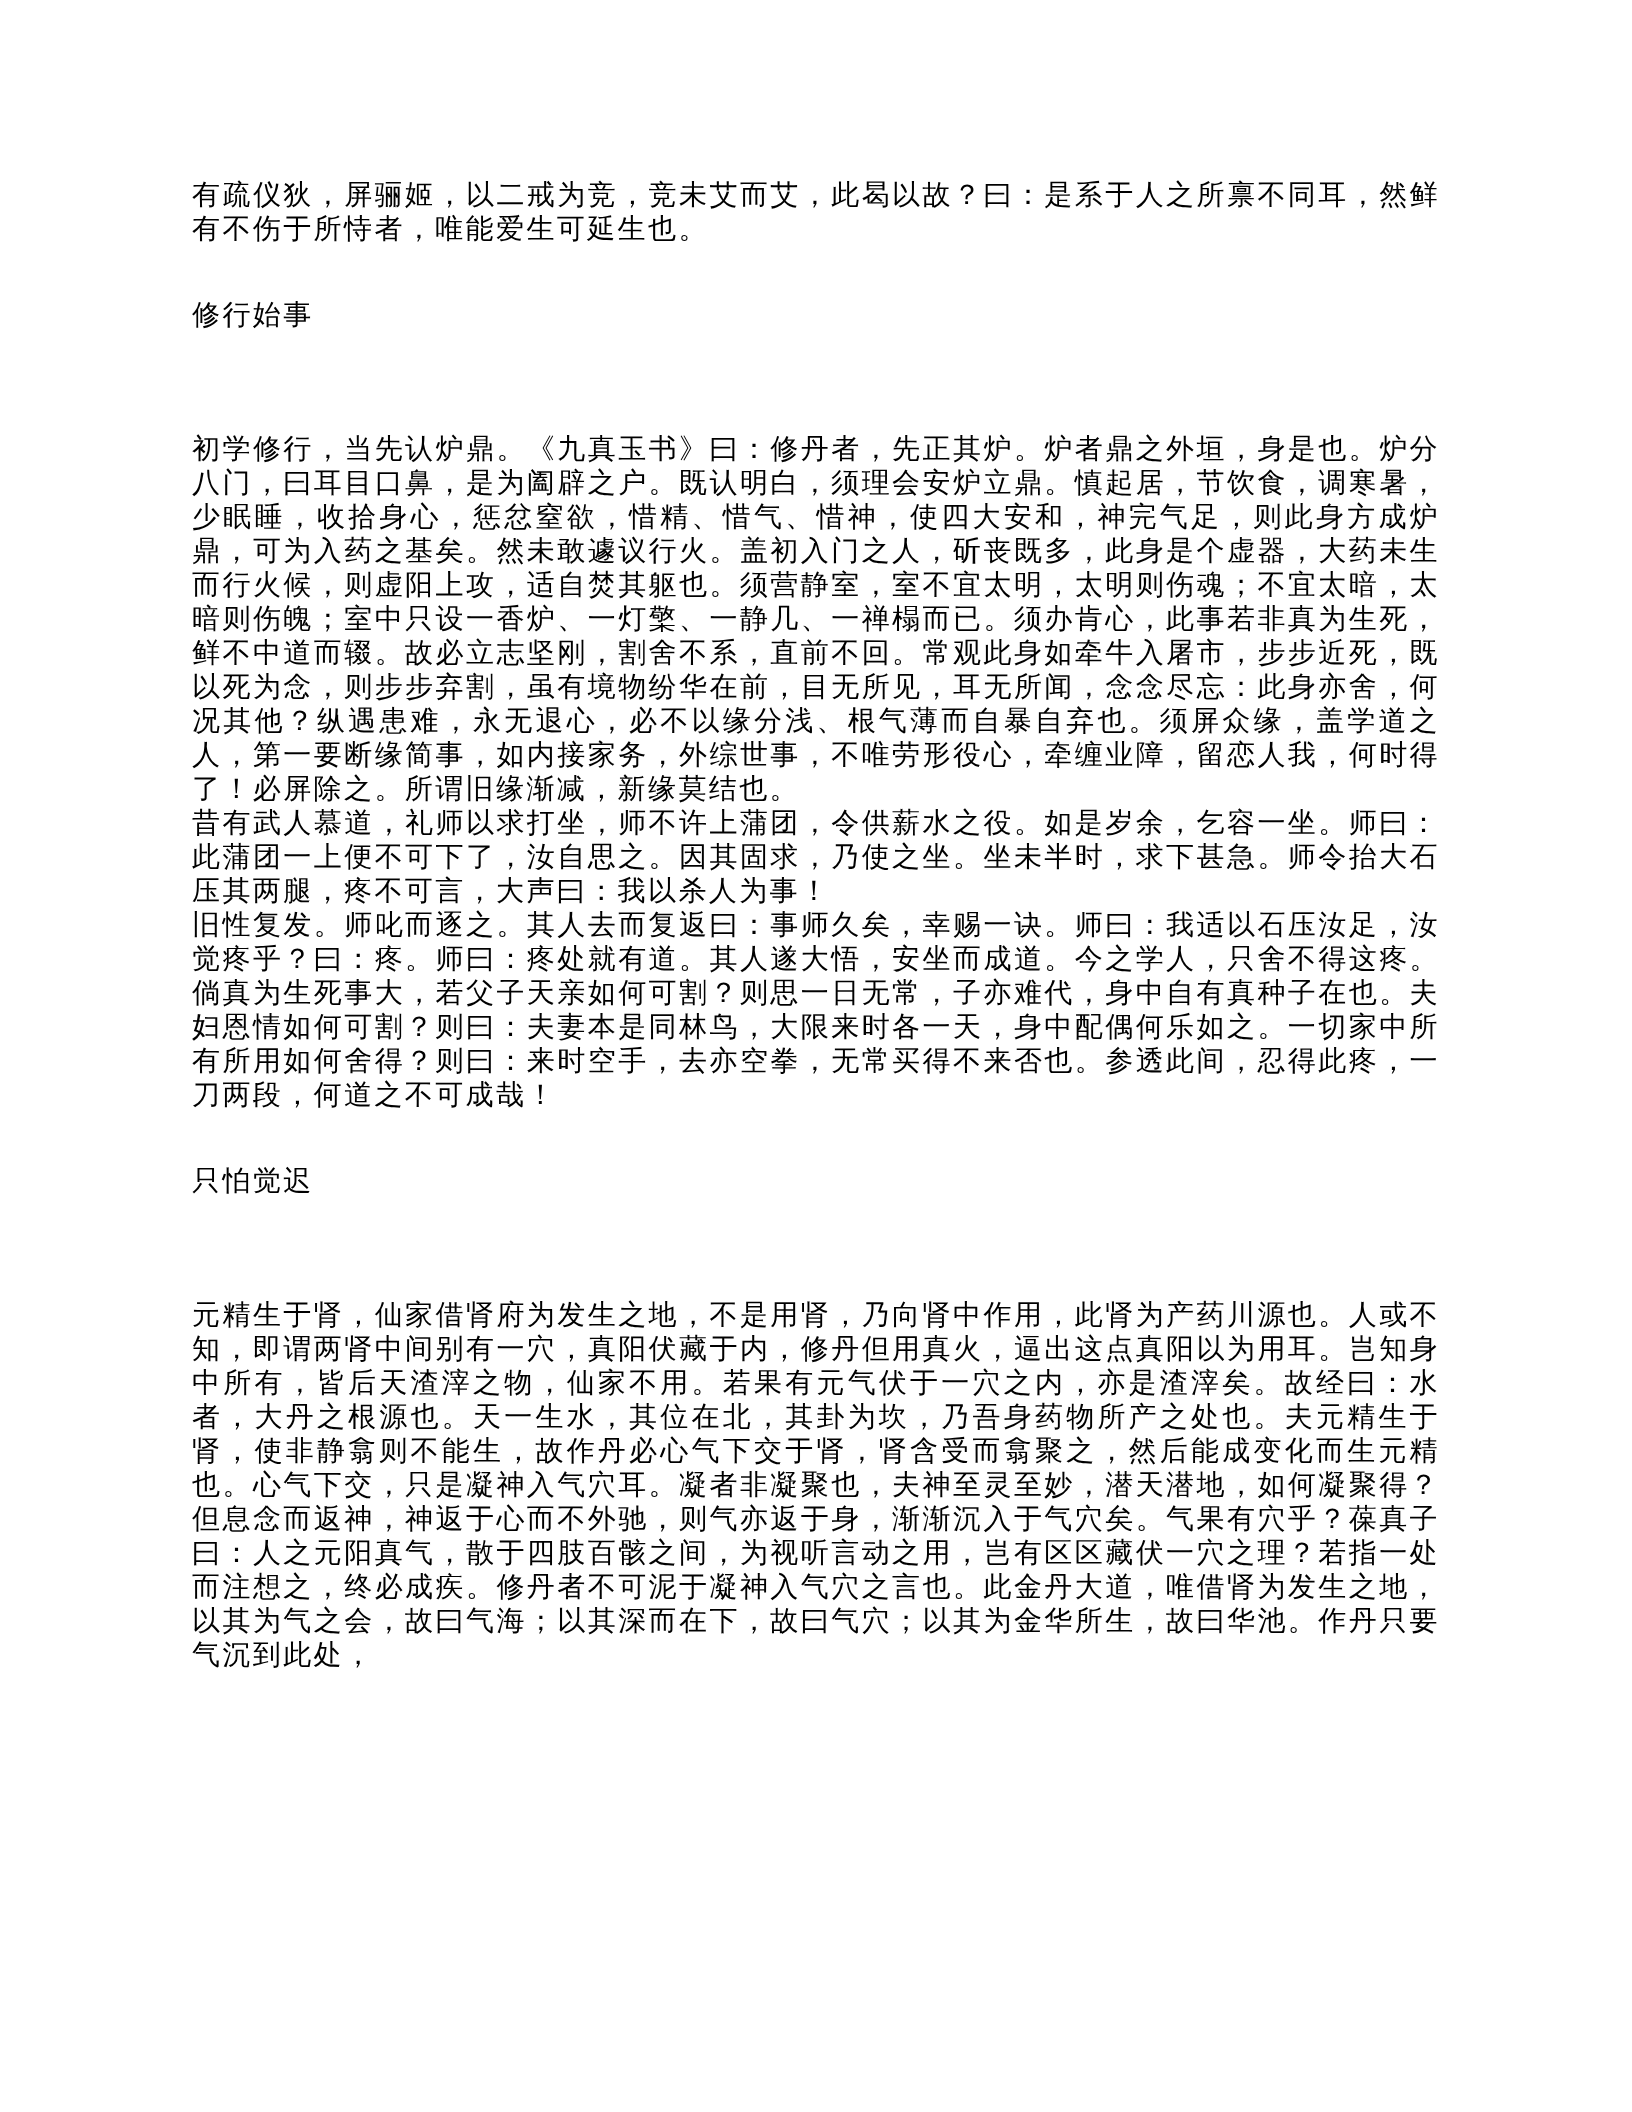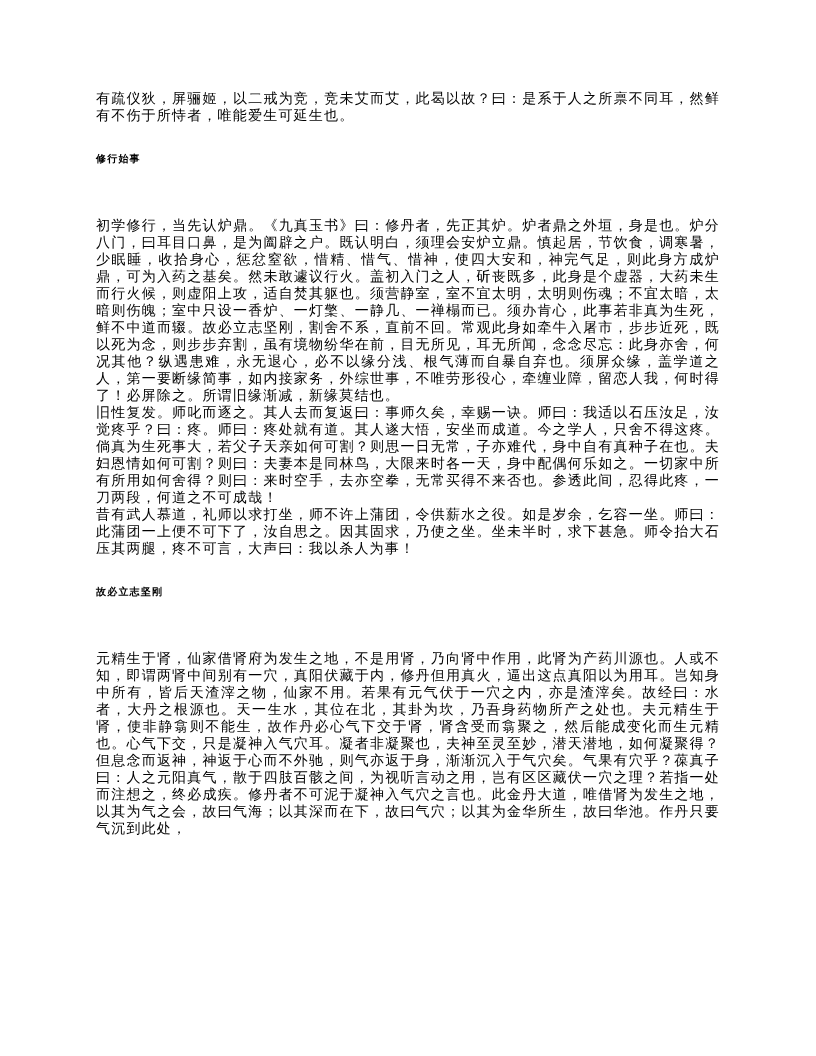--- a/index.html
+++ b/index.html
@@ -25,39 +25,39 @@
   .para {
     margin: 0;
     font-size: 14px;
     line-height: 17px;
     letter-spacing: 1.2px;
     text-align: justify;
     word-break: break-all;
   }
   .h-sec {
     margin: 26px 0 50px 0;
-    font-size: 10px;
+    font-size: 14px;
     line-height: 17px;
     letter-spacing: 1.2px;
-    font-weight: 700;
+    font-weight: 400;
   }
 </style>
 </head>
 <body>
 
 <div class="page">
 
   <p class="para">有疏仪狄，屏骊姬，以二戒为竞，竞未艾而艾，此曷以故？曰：是系于人之所禀不同耳，然鲜有不伤于所恃者，唯能爱生可延生也。</p>
 
   <h2 class="h-sec">修行始事</h2>
 
   <p class="para">初学修行，当先认炉鼎。《九真玉书》曰：修丹者，先正其炉。炉者鼎之外垣，身是也。炉分八门，曰耳目口鼻，是为阖辟之户。既认明白，须理会安炉立鼎。慎起居，节饮食，调寒暑，少眠睡，收拾身心，惩忿窒欲，惜精、惜气、惜神，使四大安和，神完气足，则此身方成炉鼎，可为入药之基矣。然未敢遽议行火。盖初入门之人，斫丧既多，此身是个虚器，大药未生而行火候，则虚阳上攻，适自焚其躯也。须营静室，室不宜太明，太明则伤魂；不宜太暗，太暗则伤魄；室中只设一香炉、一灯檠、一静几、一禅榻而已。须办肯心，此事若非真为生死，鲜不中道而辍。故必立志坚刚，割舍不系，直前不回。常观此身如牵牛入屠市，步步近死，既以死为念，则步步弃割，虽有境物纷华在前，目无所见，耳无所闻，念念尽忘：此身亦舍，何况其他？纵遇患难，永无退心，必不以缘分浅、根气薄而自暴自弃也。须屏众缘，盖学道之人，第一要断缘简事，如内接家务，外综世事，不唯劳形役心，牵缠业障，留恋人我，何时得了！必屏除之。所谓旧缘渐减，新缘莫结也。</p>
 
 
+  <p class="para">昔有武人慕道，礼师以求打坐，师不许上蒲团，令供薪水之役。如是岁余，乞容一坐。师曰：此蒲团一上便不可下了，汝自思之。因其固求，乃使之坐。坐未半时，求下甚急。师令抬大石压其两腿，疼不可言，大声曰：我以杀人为事！</p>
+
   <p class="para">旧性复发。师叱而逐之。其人去而复返曰：事师久矣，幸赐一诀。师曰：我适以石压汝足，汝觉疼乎？曰：疼。师曰：疼处就有道。其人遂大悟，安坐而成道。今之学人，只舍不得这疼。倘真为生死事大，若父子天亲如何可割？则思一日无常，子亦难代，身中自有真种子在也。夫妇恩情如何可割？则曰：夫妻本是同林鸟，大限来时各一天，身中配偶何乐如之。一切家中所有所用如何舍得？则曰：来时空手，去亦空拳，无常买得不来否也。参透此间，忍得此疼，一刀两段，何道之不可成哉！</p>
 
-  <p class="para">昔有武人慕道，礼师以求打坐，师不许上蒲团，令供薪水之役。如是岁余，乞容一坐。师曰：此蒲团一上便不可下了，汝自思之。因其固求，乃使之坐。坐未半时，求下甚急。师令抬大石压其两腿，疼不可言，大声曰：我以杀人为事！</p>
-
-  <h2 class="h-sec">故必立志坚刚</h2>
+  <h2 class="h-sec">只怕觉迟</h2>
 
   <p class="para">元精生于肾，仙家借肾府为发生之地，不是用肾，乃向肾中作用，此肾为产药川源也。人或不知，即谓两肾中间别有一穴，真阳伏藏于内，修丹但用真火，逼出这点真阳以为用耳。岂知身中所有，皆后天渣滓之物，仙家不用。若果有元气伏于一穴之内，亦是渣滓矣。故经曰：水者，大丹之根源也。天一生水，其位在北，其卦为坎，乃吾身药物所产之处也。夫元精生于肾，使非静翕则不能生，故作丹必心气下交于肾，肾含受而翕聚之，然后能成变化而生元精也。心气下交，只是凝神入气穴耳。凝者非凝聚也，夫神至灵至妙，潜天潜地，如何凝聚得？但息念而返神，神返于心而不外驰，则气亦返于身，渐渐沉入于气穴矣。气果有穴乎？葆真子曰：人之元阳真气，散于四肢百骸之间，为视听言动之用，岂有区区藏伏一穴之理？若指一处而注想之，终必成疾。修丹者不可泥于凝神入气穴之言也。此金丹大道，唯借肾为发生之地，以其为气之会，故曰气海；以其深而在下，故曰气穴；以其为金华所生，故曰华池。作丹只要气沉到此处，</p>
 
 </div>
 
 </body></html>

